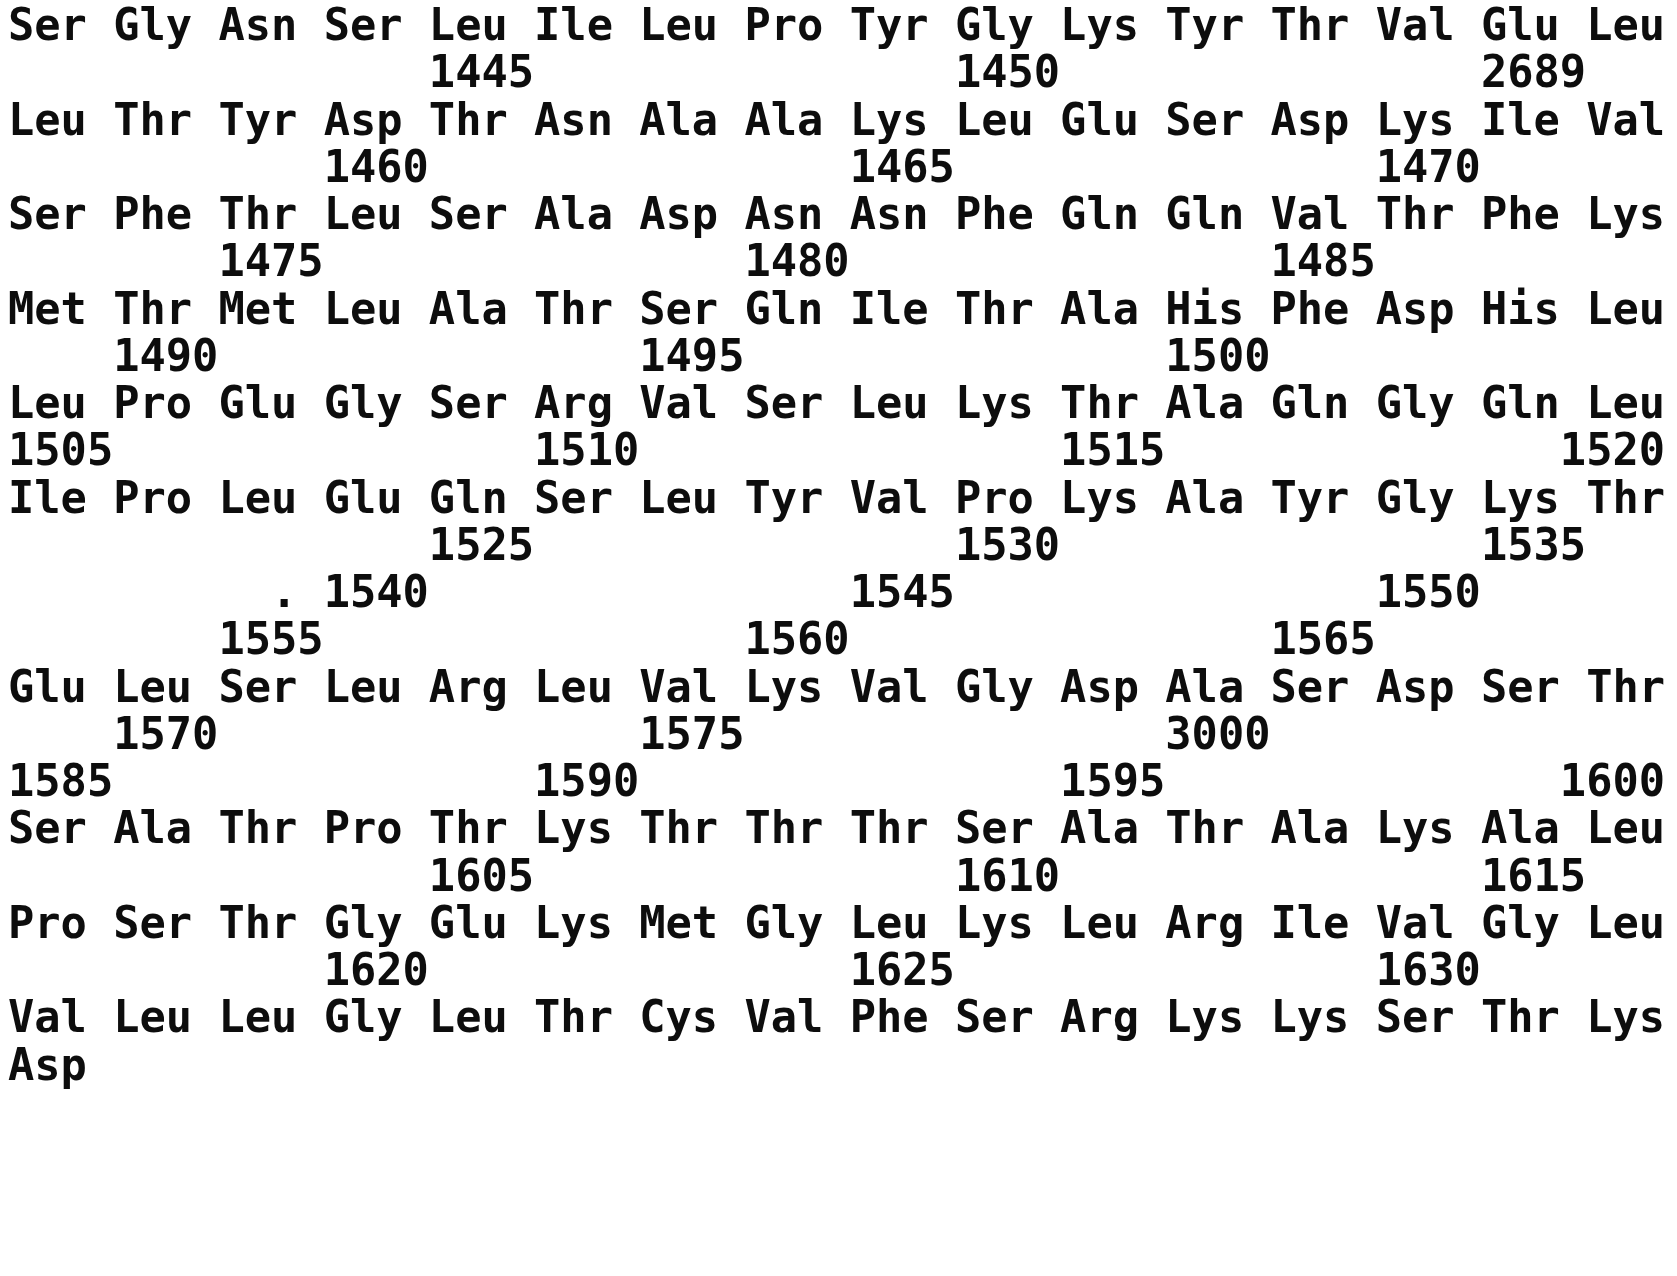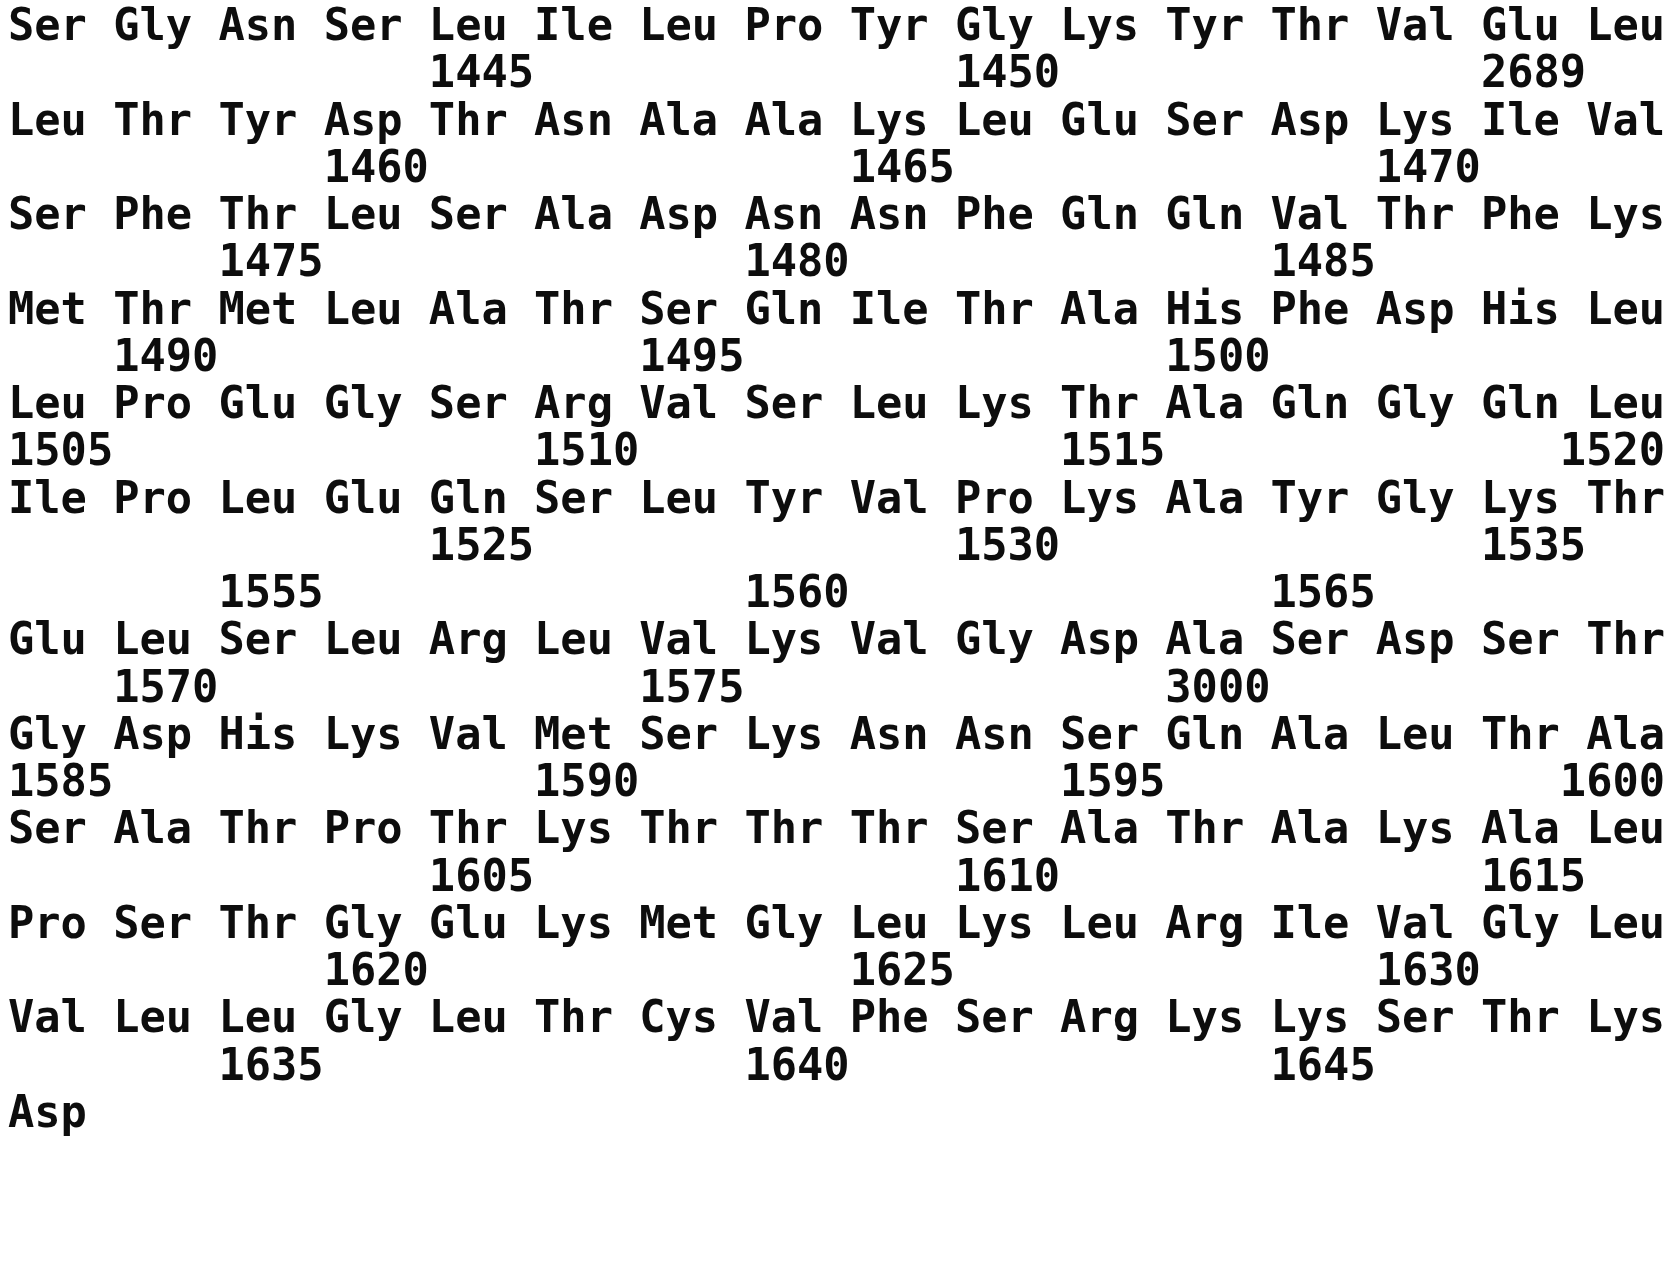--- a/index.html
+++ b/index.html
@@ -39,26 +39,25 @@
       <div class="seq-line">Leu Thr Tyr Asp Thr Asn Ala Ala Lys Leu Glu Ser Asp Lys Ile Val</div>
       <div class="seq-line">            1460                1465                1470</div>
       <div class="seq-line">Ser Phe Thr Leu Ser Ala Asp Asn Asn Phe Gln Gln Val Thr Phe Lys</div>
       <div class="seq-line">        1475                1480                1485</div>
       <div class="seq-line">Met Thr Met Leu Ala Thr Ser Gln Ile Thr Ala His Phe Asp His Leu</div>
       <div class="seq-line">    1490                1495                1500</div>
       <div class="seq-line">Leu Pro Glu Gly Ser Arg Val Ser Leu Lys Thr Ala Gln Gly Gln Leu</div>
       <div class="seq-line">1505                1510                1515               1520</div>
       <div class="seq-line">Ile Pro Leu Glu Gln Ser Leu Tyr Val Pro Lys Ala Tyr Gly Lys Thr</div>
       <div class="seq-line">                1525                1530                1535</div>
+      <div class="seq-line">          . 1540                1545                1550</div>
       <div class="seq-line">        1555                1560                1565</div>
       <div class="seq-line">Glu Leu Ser Leu Arg Leu Val Lys Val Gly Asp Ala Ser Asp Ser Thr</div>
       <div class="seq-line">    1570                1575                3000</div>
-      <div class="seq-line">Gly Asp His Lys Val Met Ser Lys Asn Asn Ser Gln Ala Leu Thr Ala</div>
       <div class="seq-line">1585                1590                1595               1600</div>
       <div class="seq-line">Ser Ala Thr Pro Thr Lys Thr Thr Thr Ser Ala Thr Ala Lys Ala Leu</div>
       <div class="seq-line">                1605                1610                1615</div>
       <div class="seq-line">Pro Ser Thr Gly Glu Lys Met Gly Leu Lys Leu Arg Ile Val Gly Leu</div>
       <div class="seq-line">            1620                1625                1630</div>
       <div class="seq-line">Val Leu Leu Gly Leu Thr Cys Val Phe Ser Arg Lys Lys Ser Thr Lys</div>
-      <div class="seq-line">        1635                1640                1645</div>
       <div class="seq-line">Asp</div>
     </div>
 </div>
 
 </body></html>

